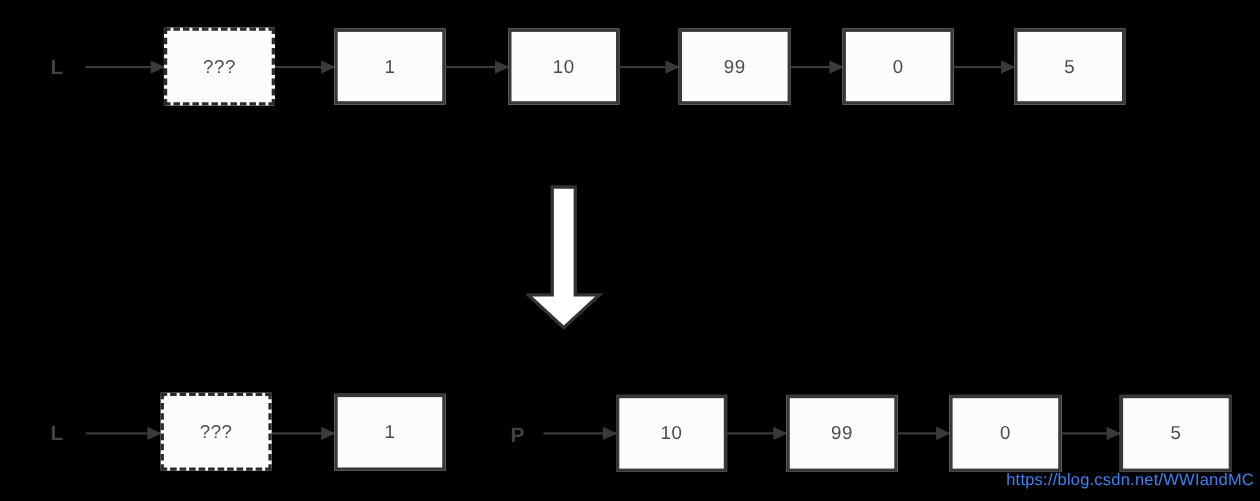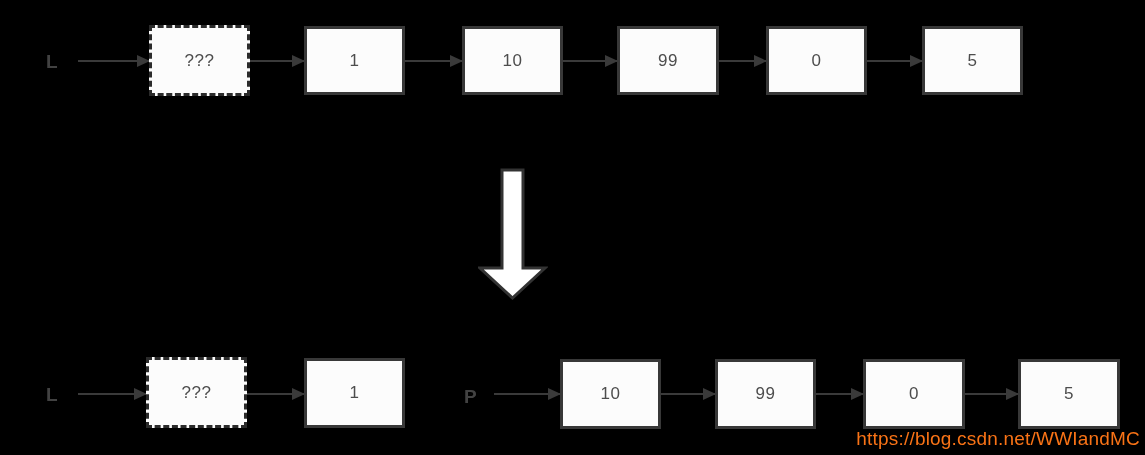--- a/index.html
+++ b/index.html
@@ -17,21 +17,21 @@
     position:absolute;font-size:19px;font-weight:700;color:#424242;line-height:1;
   }
   .arrow{position:absolute;height:2px;background:#3a3a3a;}
   .arrow::after{
     content:"";position:absolute;right:-1px;top:50%;margin-top:-6px;
     width:0;height:0;border-left:13px solid #3a3a3a;
     border-top:6px solid transparent;border-bottom:6px solid transparent;
   }
   .big-arrow{position:absolute;left:478px;top:167px;width:70px;height:134px;}
   .watermark{
-    position:absolute;top:428px;right:5px;font-size:19px;color:#f97316;
+    position:absolute;top:428px;right:5px;font-size:15px;color:#3b82f6;
     letter-spacing:0.2px;
     margin-left:22px;
   }
 </style>
 </head>
 <body>
 
 <div class="canvas">
 
   <span class="ptr" style="left:46px;top:52px;">L</span>

